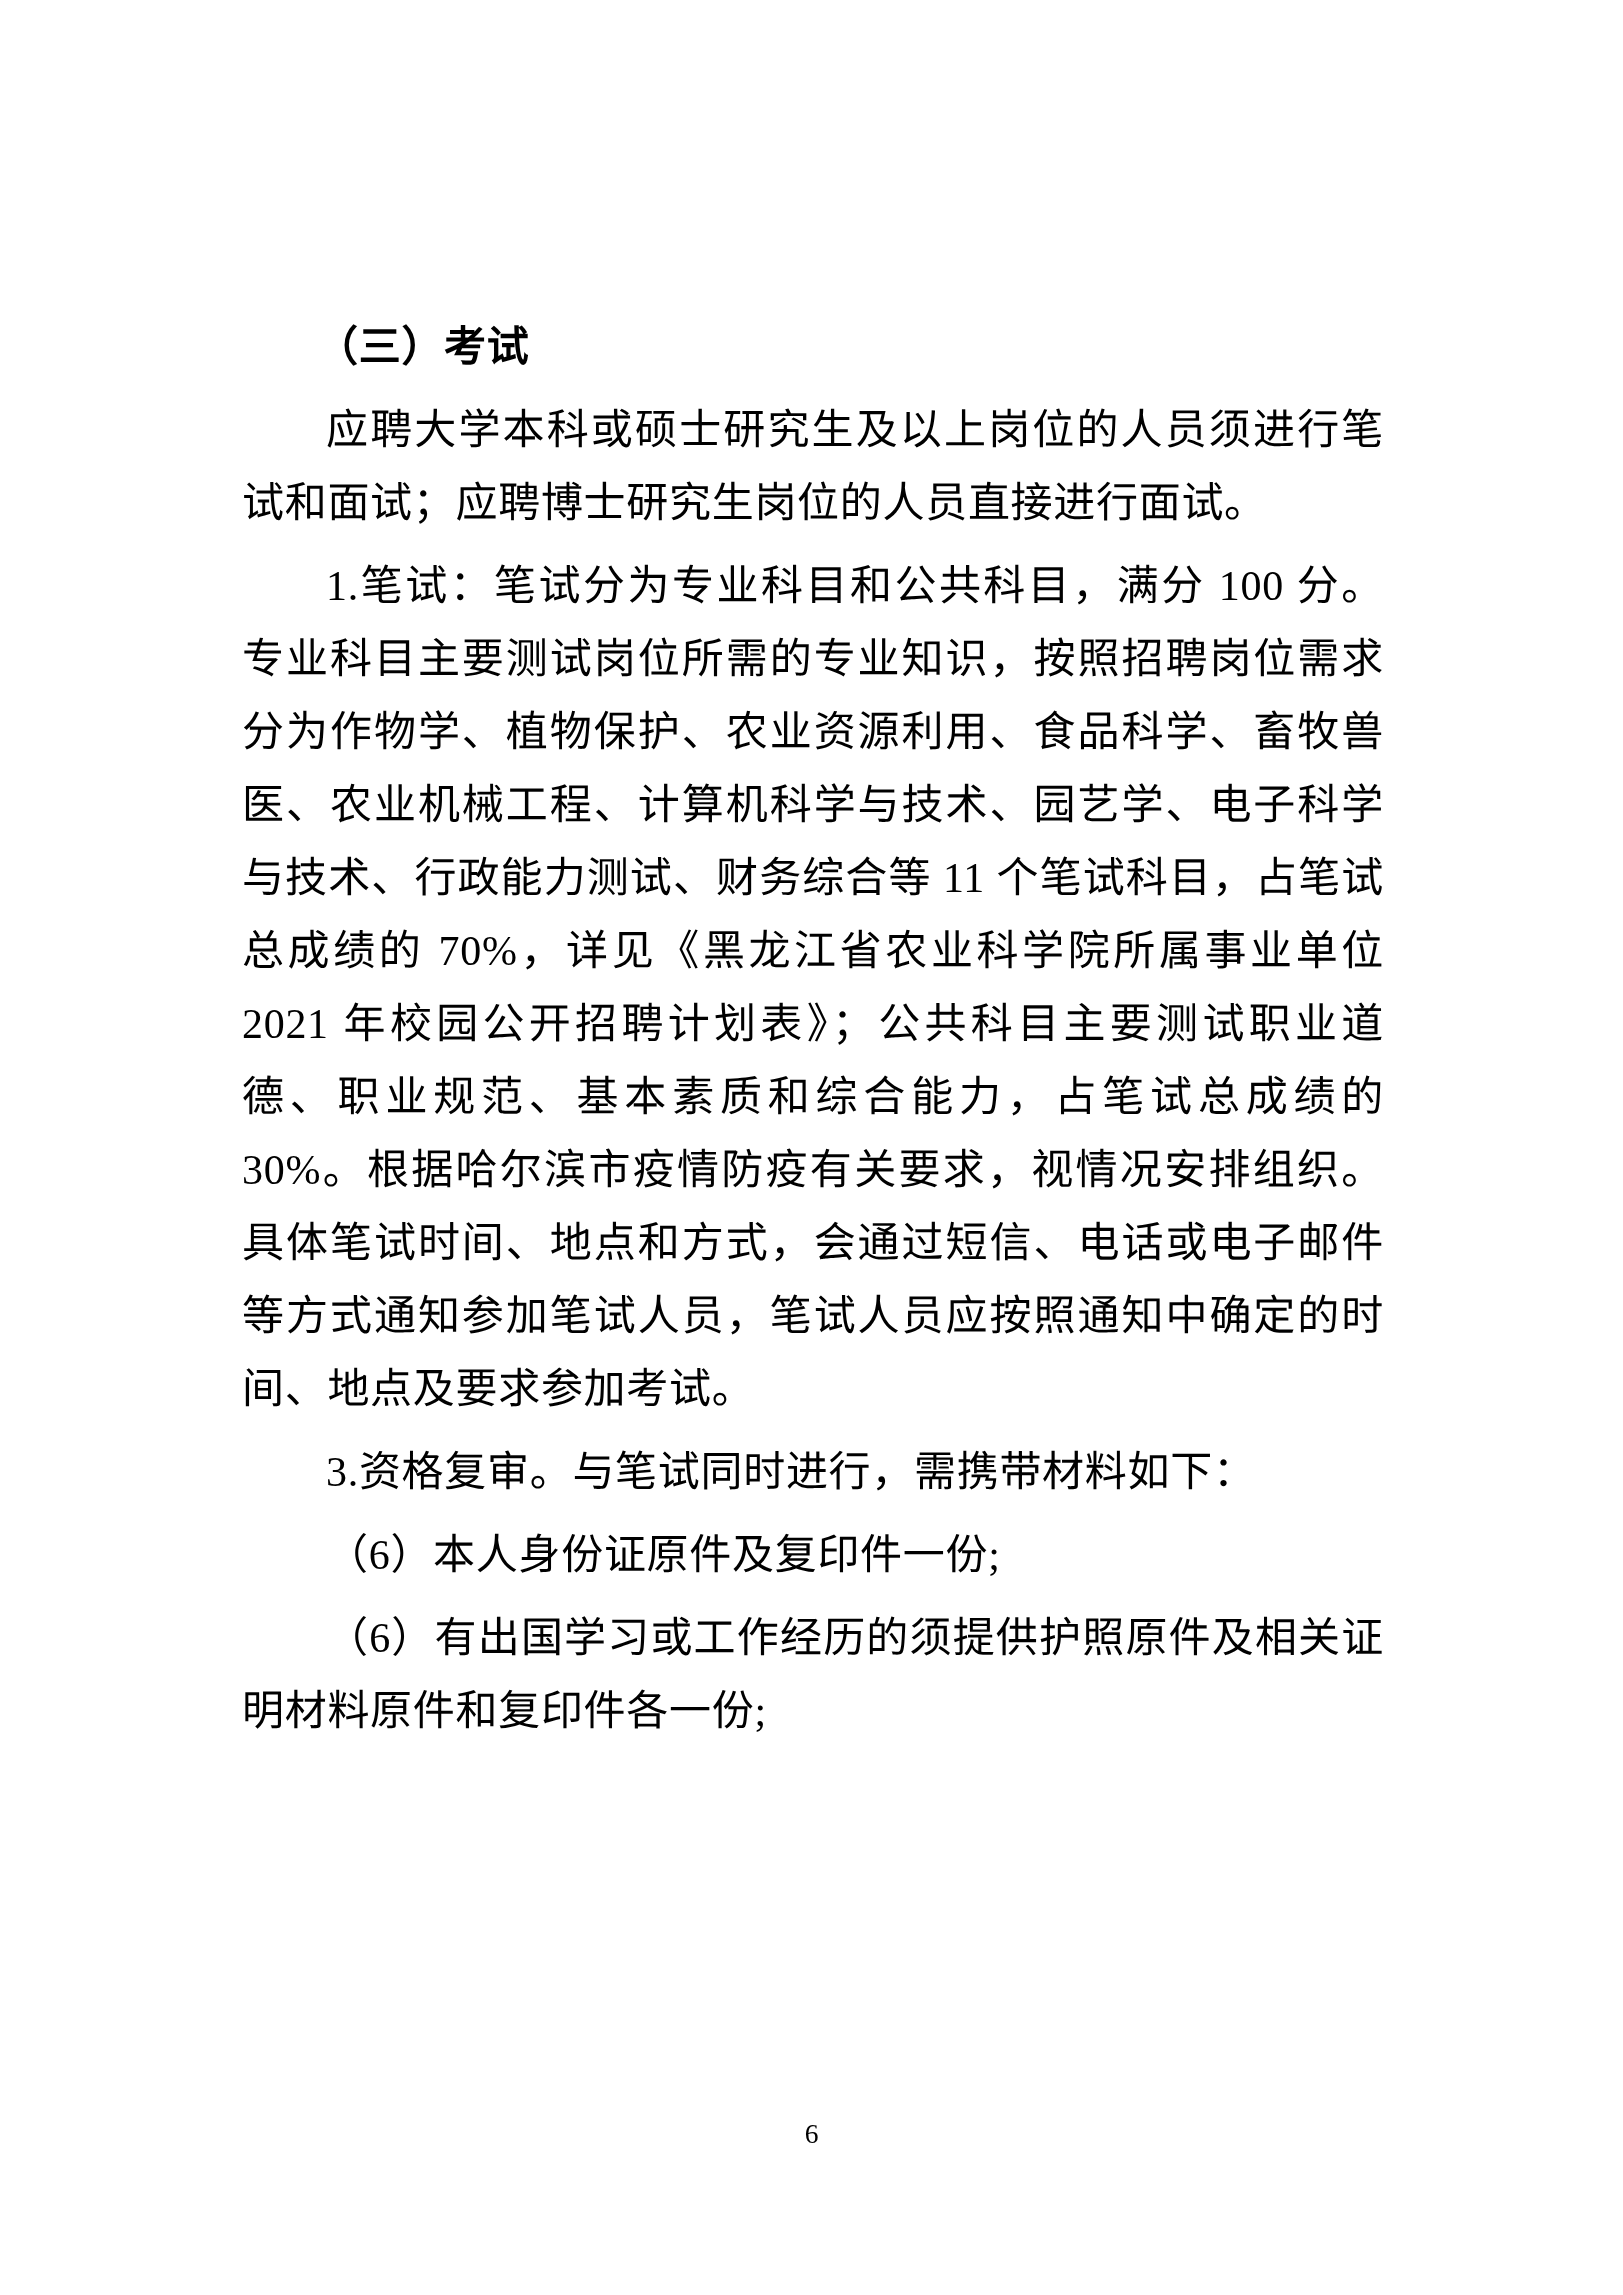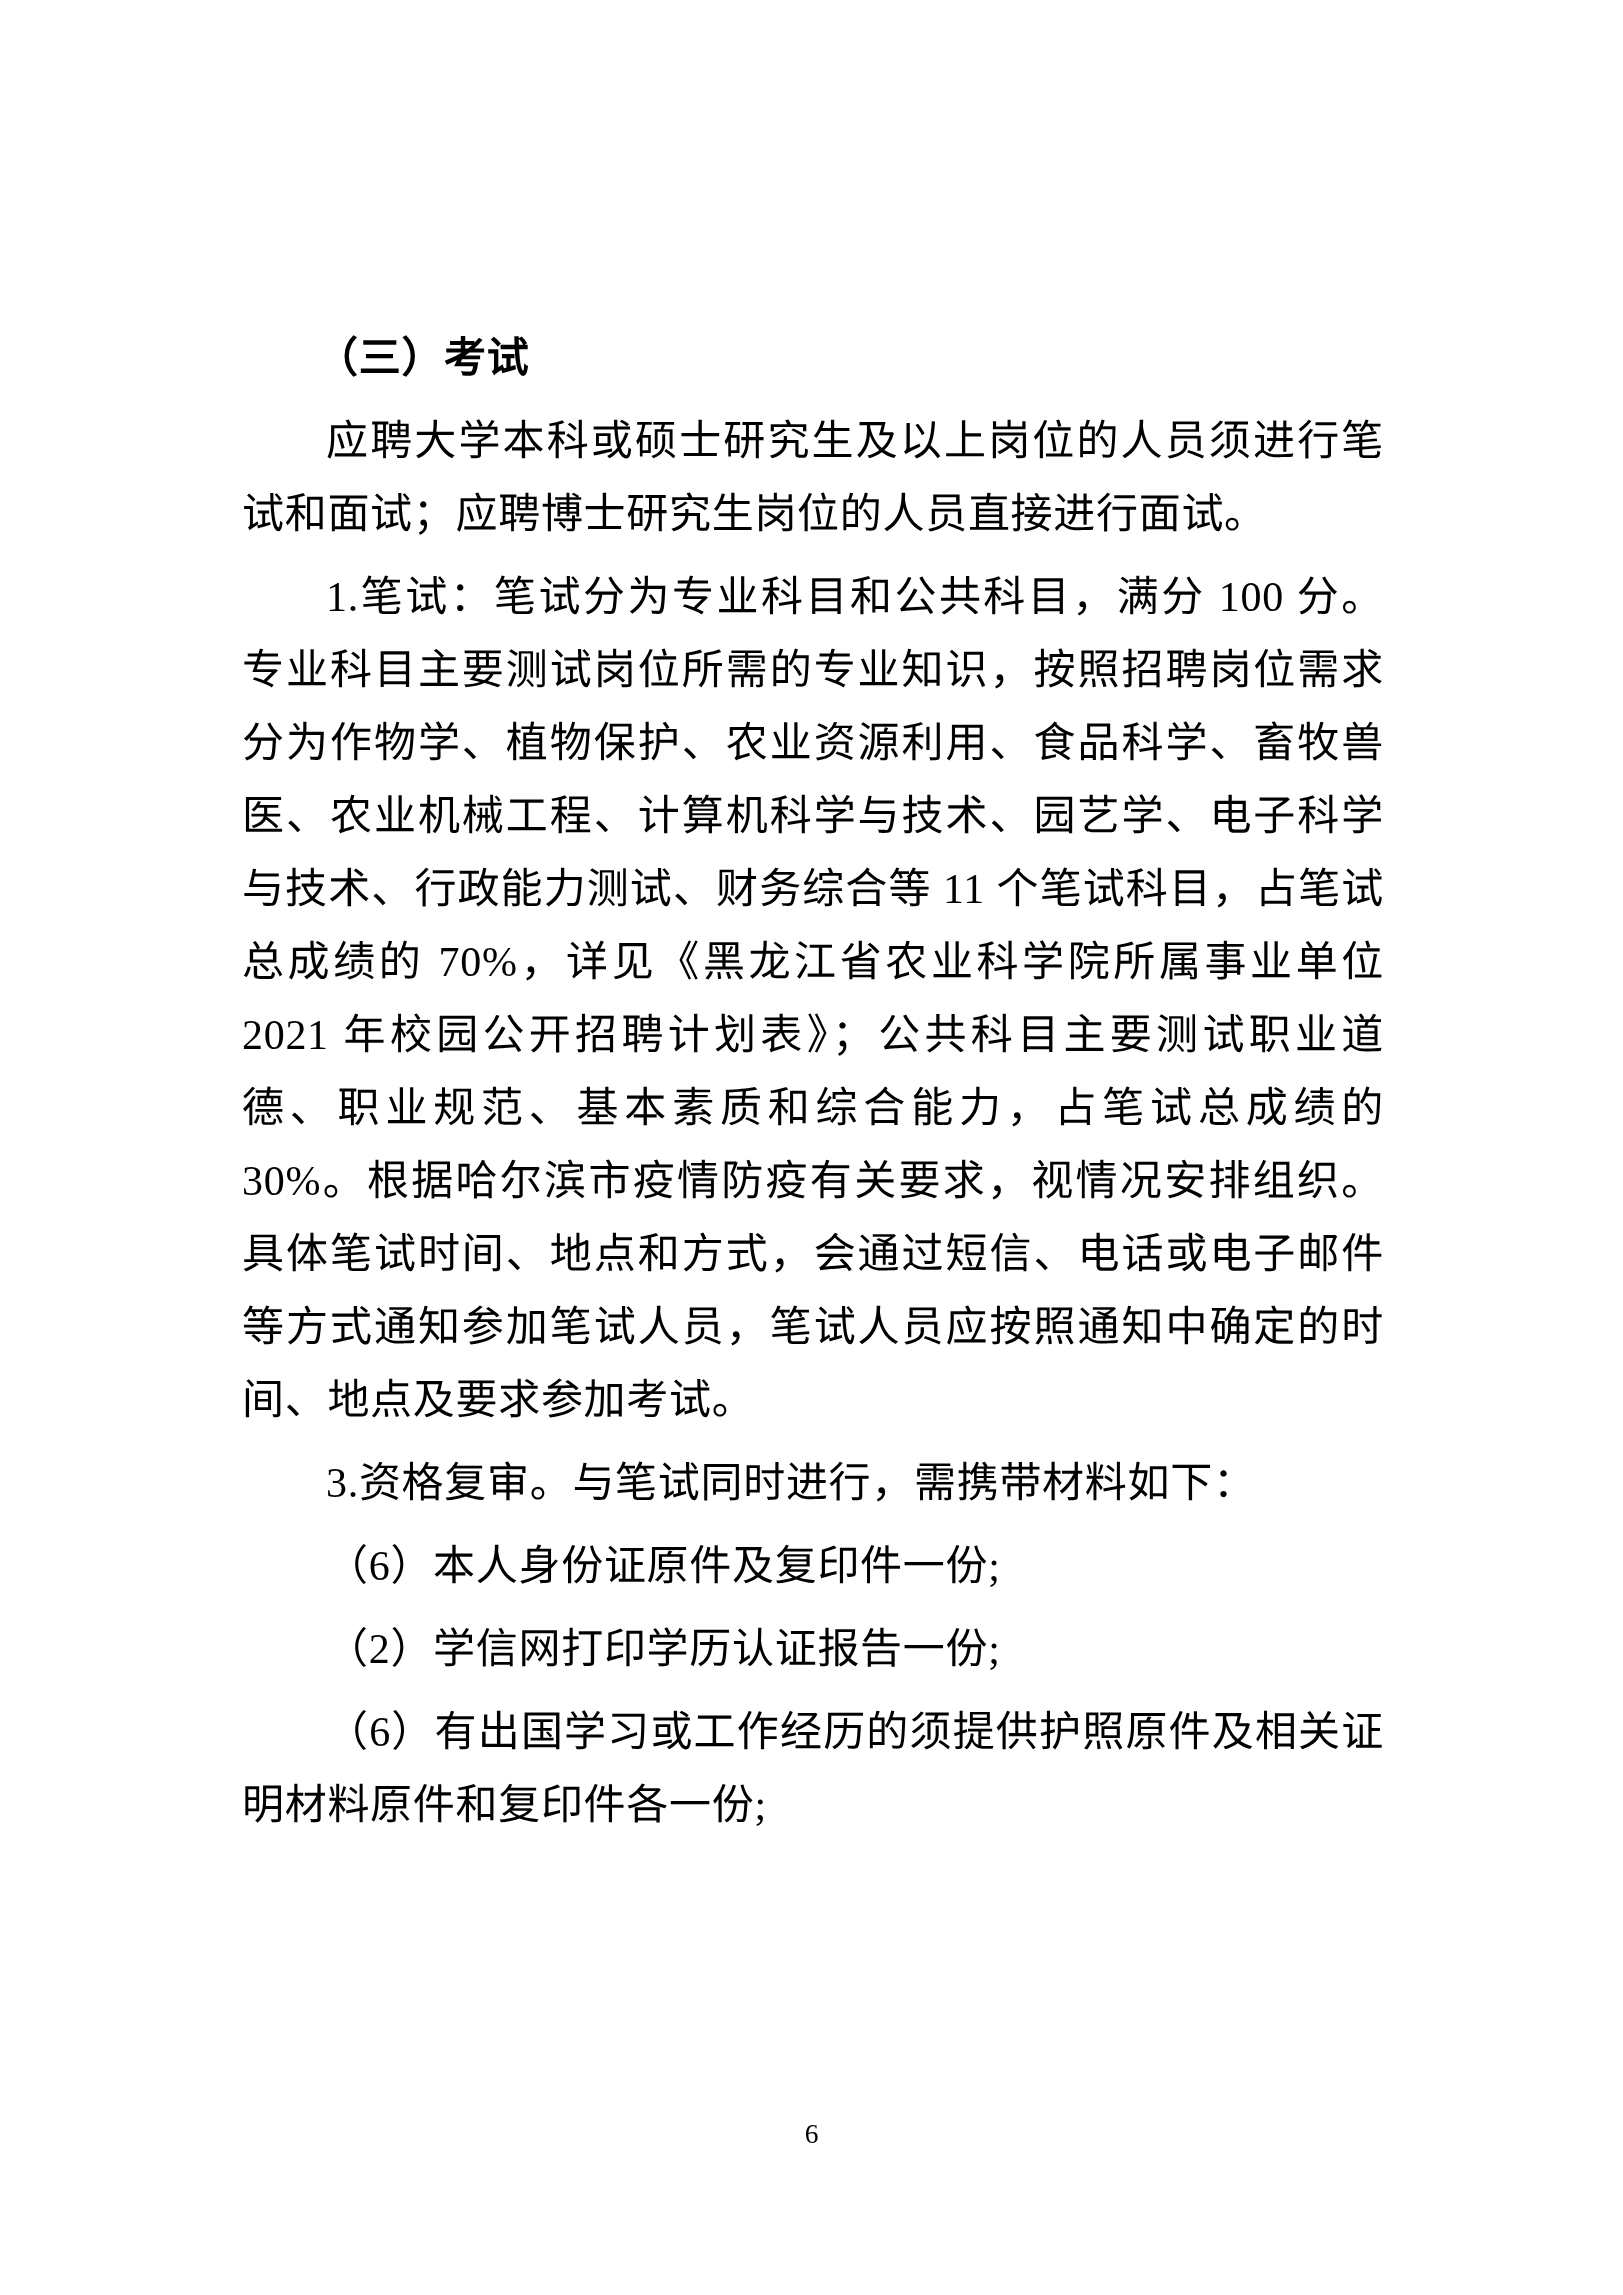--- a/index.html
+++ b/index.html
@@ -12,21 +12,21 @@
     width: 1623px;
     height: 2295px;
     background: #ffffff;
     color: #000000;
     font-family: "Liberation Serif", "DejaVu Serif", serif;
     overflow: hidden;
   }
   .content {
     position: absolute;
     left: 232px;
-    top: 322px;
+    top: 311px;
     width: 1162px;
     font-size: 42px;
     line-height: 73px;
     text-align: justify;
     text-justify: inter-ideograph;
     letter-spacing: 0.7px;
   }
   .heading {
     margin: 0;
     font-size: 42px;
@@ -54,18 +54,17 @@
 </head>
 <body>
 
 <div class="page">
   <div class="content">
     <h2 class="heading">（三）考试</h2>
     <p class="para">应聘大学本科或硕士研究生及以上岗位的人员须进行笔试和面试；应聘博士研究生岗位的人员直接进行面试。</p>
     <p class="para">1.笔试：笔试分为专业科目和公共科目，满分 100 分。专业科目主要测试岗位所需的专业知识，按照招聘岗位需求分为作物学、植物保护、农业资源利用、食品科学、畜牧兽医、农业机械工程、计算机科学与技术、园艺学、电子科学与技术、行政能力测试、财务综合等 11 个笔试科目，占笔试总成绩的 70%，详见《黑龙江省农业科学院所属事业单位 2021 年校园公开招聘计划表》；公共科目主要测试职业道德、职业规范、基本素质和综合能力，占笔试总成绩的 30%。根据哈尔滨市疫情防疫有关要求，视情况安排组织。具体笔试时间、地点和方式，会通过短信、电话或电子邮件等方式通知参加笔试人员，笔试人员应按照通知中确定的时间、地点及要求参加考试。</p>
     <p class="para">3.资格复审。与笔试同时进行，需携带材料如下：</p>
     <p class="para">（6）本人身份证原件及复印件一份;</p>
-    <p class="para">（2）学信网打印学历认证报告一份;</p>
     <p class="para">（6）有出国学习或工作经历的须提供护照原件及相关证明材料原件和复印件各一份;</p>
   </div>
   <div class="page-number">6</div>
 </div>
 
 
 </body></html>

